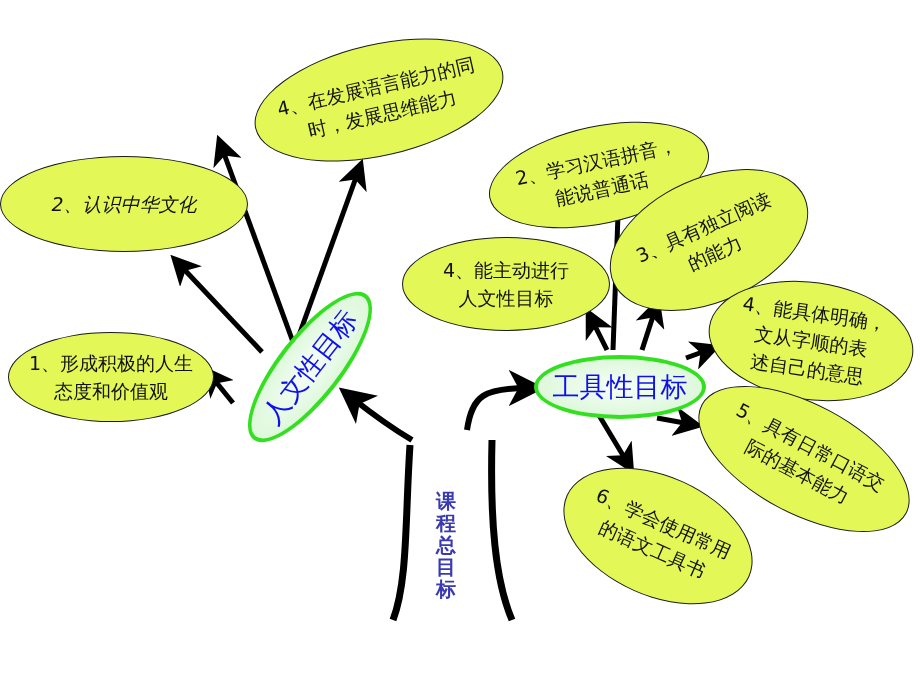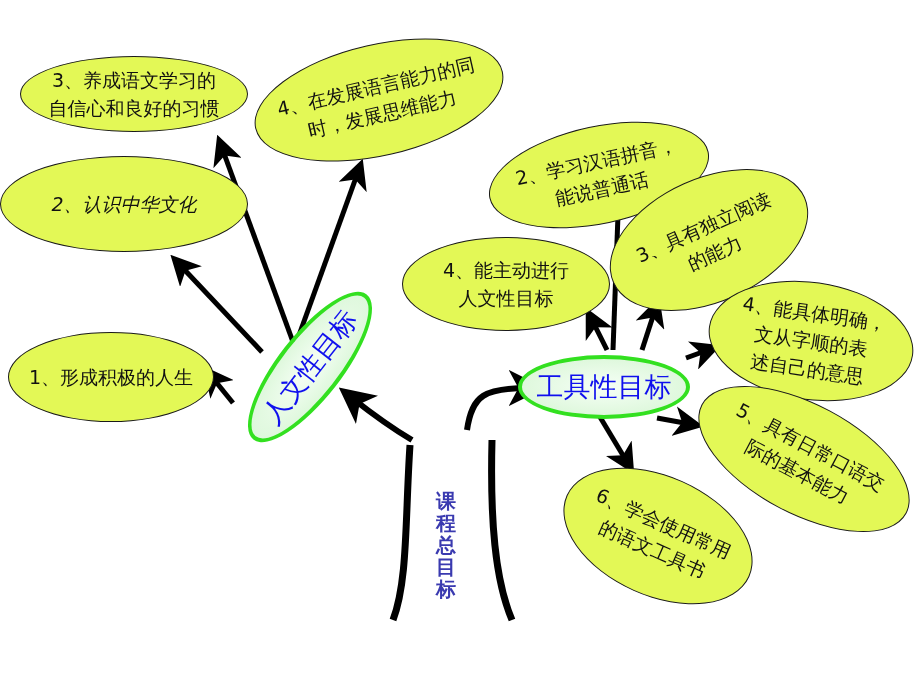--- a/index.html
+++ b/index.html
@@ -45,43 +45,38 @@
 
       <path d="M607,350 L592,320" stroke-width="5" marker-end="url(#ah)"></path>
       <path d="M613,350 L618,215" stroke-width="5"></path>
       <path d="M642,350 L655,310" stroke-width="5" marker-end="url(#ah)"></path>
       <path d="M686,358 L708,350" stroke-width="5" marker-end="url(#ah)"></path>
       <path d="M657,418 L690,424" stroke-width="5" marker-end="url(#ah)"></path>
       <path d="M597,412 L627,462" stroke-width="5" marker-end="url(#ah)"></path>
     </g>
   </svg>
 
-  <div class="node" style="left:20px;top:56px;width:228px;height:76px;">
-    <div>
-      <span>3、养成语文学习的</span>
-      <span>自信心和良好的习惯</span>
-    </div>
-  </div>
 
   <div class="node" style="left:252px;top:44px;width:254px;height:112px;transform:rotate(-13deg);">
     <div>
       <span>4、在发展语言能力的同</span>
       <span>时，发展思维能力</span>
     </div>
   </div>
 
   <div class="node" style="left:0px;top:156px;width:248px;height:96px;font-style:italic;">
     <div>
       <span>2、认识中华文化</span>
     </div>
   </div>
 
   <div class="node" style="left:8px;top:332px;width:206px;height:90px;">
     <div>
       <span>1、形成积极的人生</span>
+      <span>态度和价值观</span>
     </div>
   </div>
 
   <div class="hub" style="left:218px;top:335px;width:184px;height:64px;transform:rotate(-52deg);">
     <span>人文性目标</span>
   </div>
 
   <div class="node" style="left:487px;top:126px;width:224px;height:98px;transform:rotate(-12deg);">
     <div>
       <span>2、学习汉语拼音，</span>
@@ -118,21 +113,21 @@
     </div>
   </div>
 
   <div class="node" style="left:558px;top:476px;width:200px;height:120px;transform:rotate(24deg);">
     <div>
       <span>6、学会使用常用</span>
       <span>的语文工具书</span>
     </div>
   </div>
 
-  <div class="hub" style="left:518px;top:355px;width:172px;height:64px;text-align:right;">
+  <div class="hub" style="left:534px;top:355px;width:172px;height:64px;text-align:right;">
     <span>工具性目标</span>
   </div>
 
   <div class="trunk-label">
     <div>课</div>
     <div>程</div>
     <div>总</div>
     <div>目</div>
     <div>标</div>
   </div>

